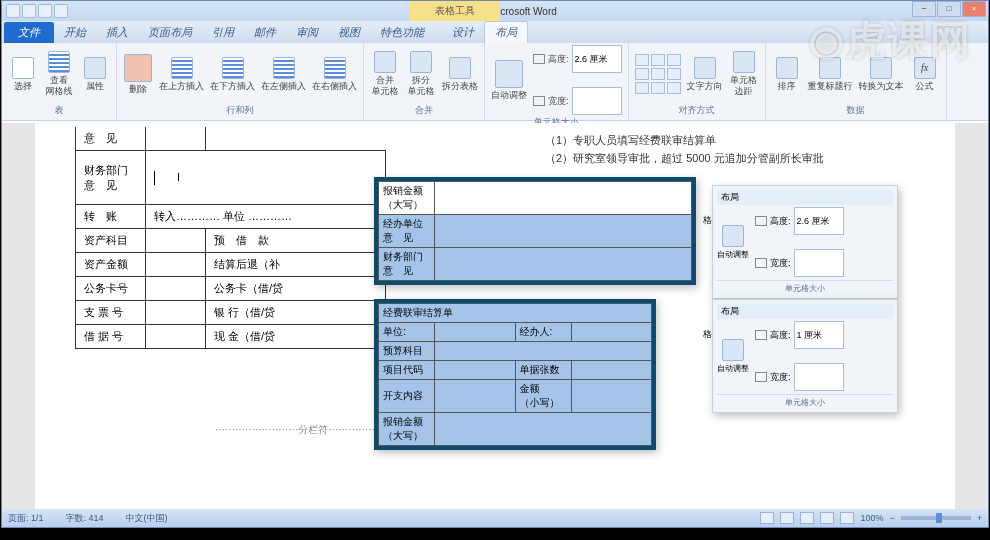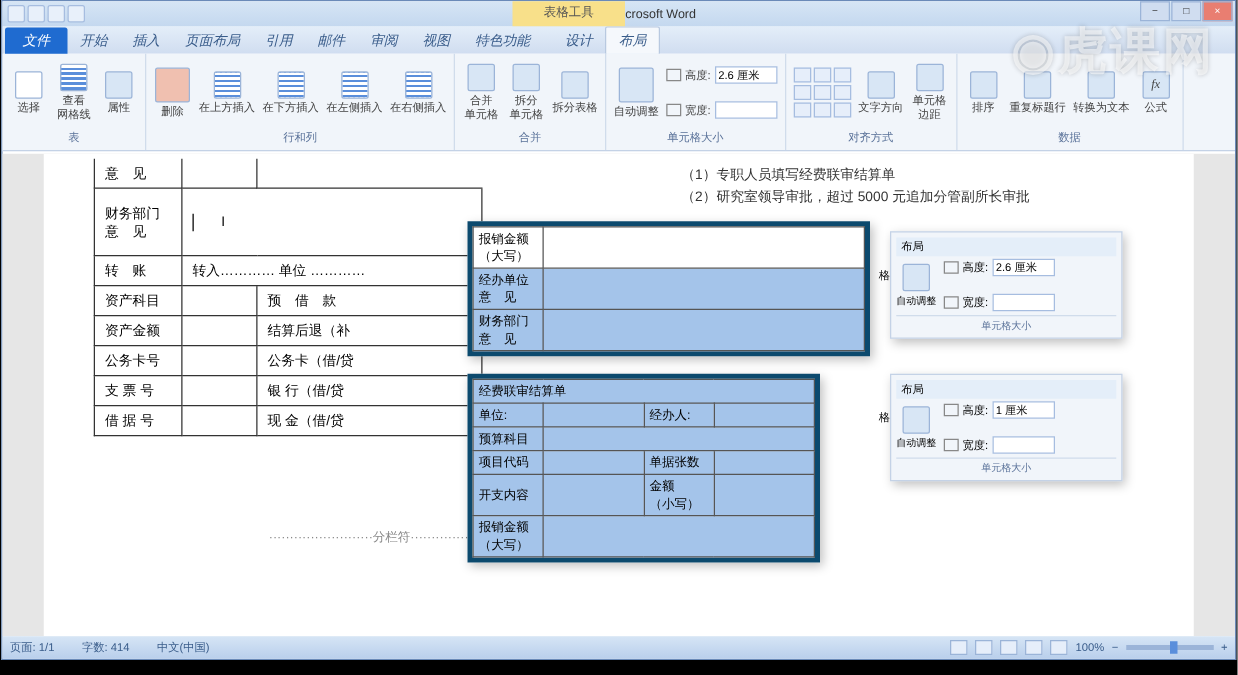--- a/index.html
+++ b/index.html
@@ -23,21 +23,21 @@
 .rgroup-label { font-size: 9px; color: #5a7299; text-align: center; padding: 1px 0; width: 100%; }
 .rbtn { display: flex; flex-direction: column; align-items: center; gap: 2px; text-align: center; min-width: 30px; cursor: pointer; }
 .ricon { width: 22px; height: 22px; background: #d8e6f5; border: 1px solid #9bb4d8; border-radius: 2px; }
 .ricon.lg { width: 28px; height: 28px; }
 .ricon.arrow { background: #fff; position: relative; }
 .ricon.table { background: repeating-linear-gradient(0deg,#5a8edb 0 2px,#fff 2px 4px),repeating-linear-gradient(90deg,#5a8edb 0 2px,#fff 2px 4px); }
 .rlabel { font-size: 9px; line-height: 11px; }
 .spinners { display: flex; flex-direction: column; gap: 14px; font-size: 9px; }
 .sp-row { display: flex; align-items: center; gap: 3px; }
 .sp-icon { width: 12px; height: 10px; border: 1px solid #888; }
-.sp-input { width: 50px; height: 14px; border: 1px solid #a6bde0; background: #fff; font-size: 9px; padding: 0 2px; }
+.sp-input { width: 50px; height: 28px; border: 1px solid #a6bde0; background: #fff; font-size: 9px; padding: 0 2px; }
 .mini-grid { display: grid; grid-template-columns: repeat(3, 14px); gap: 2px; }
 .mini-cell { width: 14px; height: 12px; background: #e6eefa; border: 1px solid #a6bde0; }
 .doc-area { position: absolute; top: 122px; left: 0; right: 0; bottom: 18px; background: #e6e6e6; overflow: hidden; }
 .page { background: #fff; margin: 0 auto; width: 920px; height: 400px; position: relative; padding: 10px 24px; }
 .main-table { border-collapse: collapse; font-size: 11px; position: absolute; left: 40px; top: 4px; }
 .main-table td { border: 1px solid #333; padding: 4px 8px; height: 20px; }
 .notes { position: absolute; left: 510px; top: 8px; font-size: 11px; color: #333; line-height: 18px; }
 .subtable-float { position: absolute; background: #fff; border: 4px solid #0c4a6e; box-shadow: 2px 3px 8px rgba(0,0,0,0.25); font-size: 10px; }
 .subtable-float table { border-collapse: collapse; width: 100%; }
 .subtable-float td { border: 1px solid #555; padding: 2px 4px; height: 16px; }

